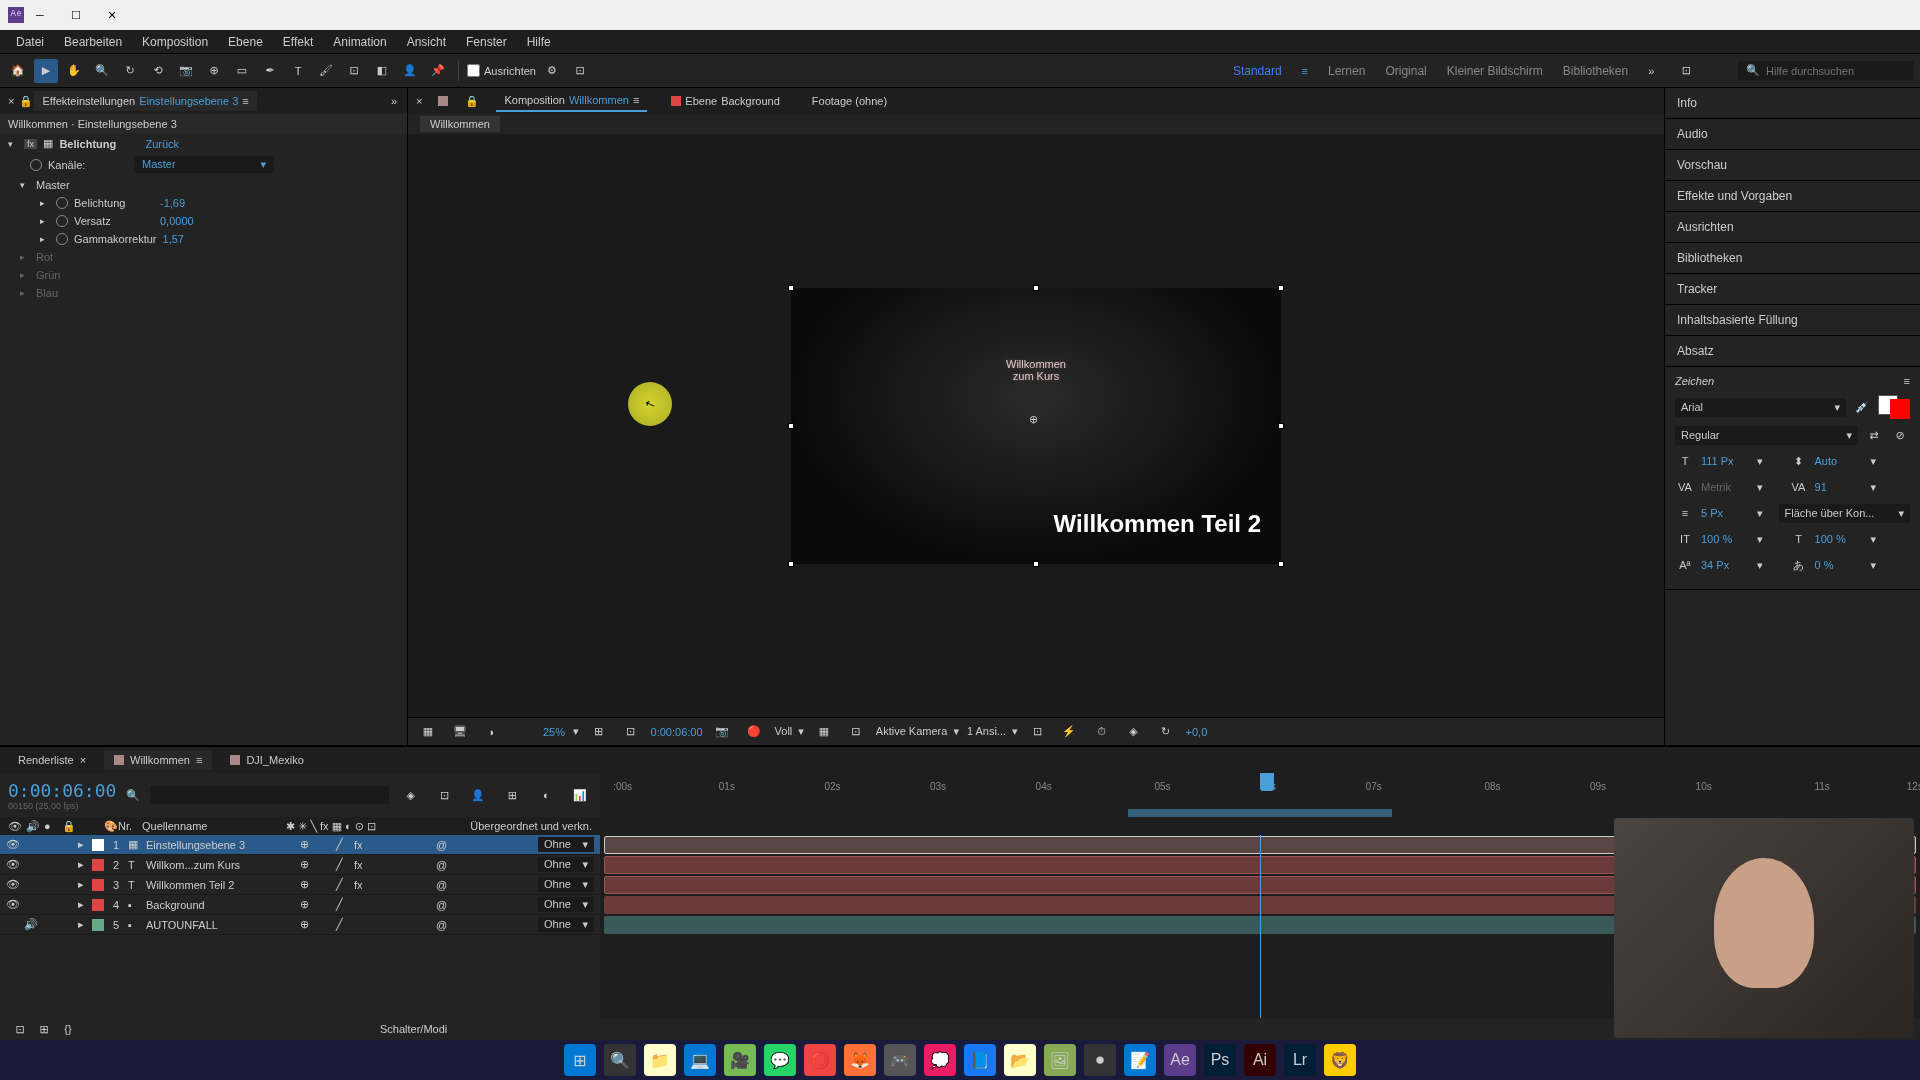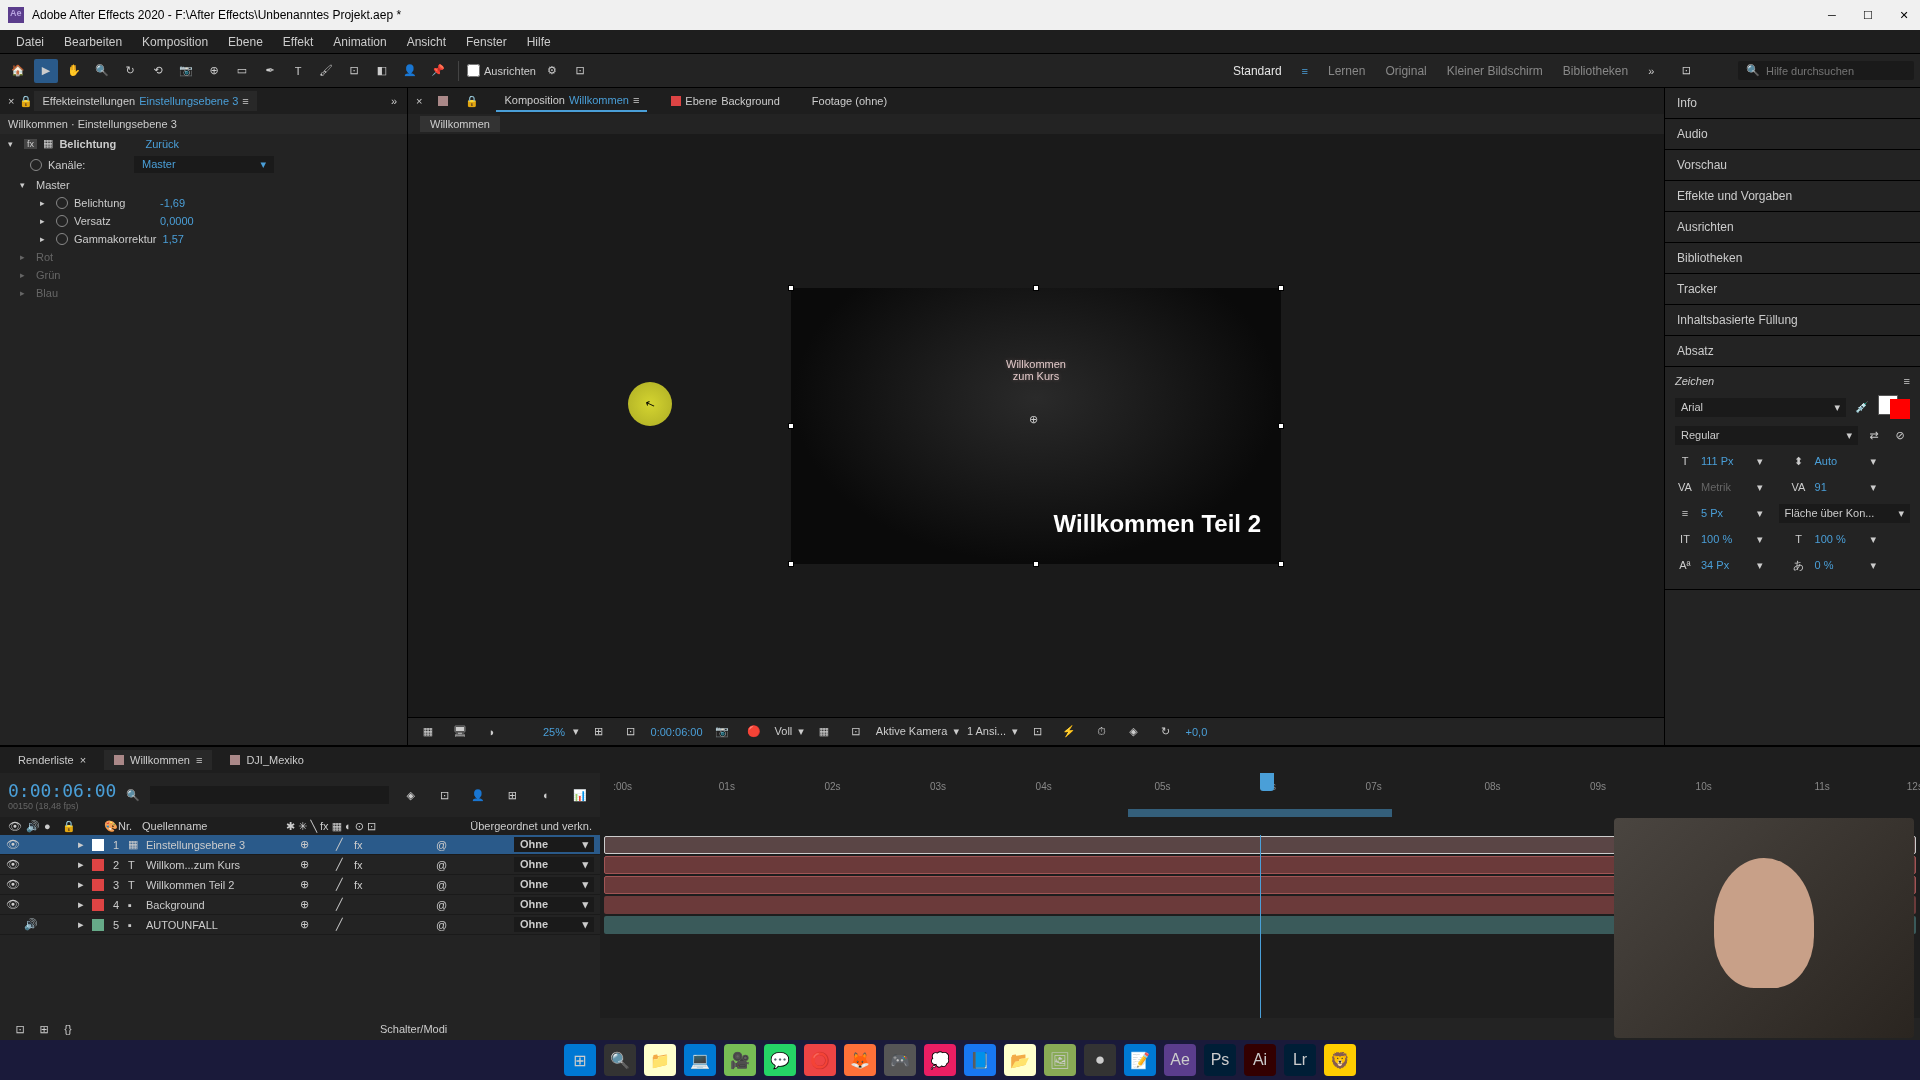--- a/index.html
+++ b/index.html
@@ -17,21 +17,21 @@
 .menubar { height: 24px; background: #1e1e1e; display: flex; align-items: center; padding: 0 6px; border-bottom: 1px solid #000; }
 .menubar .menu-item { padding: 4px 10px; cursor: pointer; font-size: 12px; }
 
 
 .toolbar { height: 34px; background: #232323; display: flex; align-items: center; padding: 0 6px; gap: 4px; border-bottom: 1px solid #000; }
 .tool-btn { width: 24px; height: 24px; display: flex; align-items: center; justify-content: center; cursor: pointer; border-radius: 2px; }
 .tool-btn.active { background: #2a5a8a; }
 .tool-sep { width: 1px; height: 20px; background: #444; margin: 0 4px; }
 .workspace-tabs { margin-left: auto; display: flex; gap: 20px; align-items: center; }
 .workspace-tab { color: #888; cursor: pointer; font-size: 12px; }
-.workspace-tab.active { color: #e5e5e5; }
+.workspace-tab.active { color: #3b82f6; }
 .search-help { display: flex; align-items: center; margin-left: 20px; gap: 6px; background: #1a1a1a; padding: 3px 8px; border-radius: 2px; }
 
 
 .main { display: flex; height: calc(100vh - 30px - 24px - 34px - 295px - 40px); }
 
 
 .left-panel { width: 408px; background: #232323; border-right: 1px solid #000; display: flex; flex-direction: column; }
 .panel-tabs { height: 26px; display: flex; align-items: center; padding: 0 4px; background: #1e1e1e; }
 .panel-tab { padding: 4px 8px; font-size: 11px; display: flex; align-items: center; gap: 4px; }
 .panel-tab.active { background: #282828; }
@@ -86,21 +86,21 @@
 .time-tick { position: absolute; top: 8px; font-size: 10px; color: #888; }
 .playhead { position: absolute; top: 0; width: 14px; height: 18px; background: #4a9fd8; border-radius: 0 0 3px 3px; }
 .tl-cols { width: 600px; display: flex; align-items: center; padding: 0 8px; height: 18px; background: #1e1e1e; font-size: 10px; gap: 4px; }
 .tl-body { flex: 1; display: flex; }
 .tl-layers { width: 600px; }
 .tl-layer { height: 20px; display: flex; align-items: center; padding: 0 6px; gap: 4px; border-bottom: 1px solid #1a1a1a; }
 .tl-layer.selected { background: #2a5a8a; }
 .tl-layer .eye { width: 14px; text-align: center; cursor: pointer; }
 .tl-layer .num { width: 16px; text-align: center; }
 .tl-layer .name { flex: 0 0 150px; overflow: hidden; white-space: nowrap; }
-.tl-layer .parent-sel { background: #1a1a1a; padding: 1px 6px; font-size: 10px; cursor: pointer; margin-left: auto; width: 80px; display: flex; justify-content: space-between; font-weight: bold; }
+.tl-layer .parent-sel { background: #1a1a1a; padding: 1px 6px; font-size: 10px; cursor: pointer; margin-left: auto; width: 56px; display: flex; justify-content: space-between; }
 .tl-tracks { flex: 1; position: relative; background: #1e1e1e; }
 .track { position: absolute; height: 18px; left: 4px; right: 4px; border-radius: 2px; }
 .track.adj { background: #5a4545; border: 1px solid #916060; }
 .track.txt { background: #6b3a3a; border: 1px solid #a05555; }
 .track.solid { background: #6b3a3a; }
 .track.audio { background: #3a5a5a; }
 .track.selected { border: 1px solid #ccc; }
 .playhead-line { position: absolute; top: 0; bottom: 0; width: 1px; background: #4a9fd8; }
 .tl-footer { height: 22px; background: #232323; display: flex; align-items: center; padding: 0 8px; font-size: 10px; }
 
@@ -115,21 +115,20 @@
 
 .webcam { position: absolute; right: 6px; bottom: 42px; width: 300px; height: 220px; background: linear-gradient(135deg, #4a4540 0%, #2a2520 100%); border-radius: 4px; z-index: 50; overflow: hidden; }
 .webcam .face { position: absolute; top: 40px; left: 100px; width: 100px; height: 130px; background: #c8a088; border-radius: 50% 50% 40% 40%; }
 .dim { color: #666; }
 </style>
 </head>
 <body>
 
 <div class="titlebar">
   <div class="app-icon"></div>
-  <div class="title">Adobe After Effects 2020 - F:\After Effects\Unbenanntes Projekt.aep *</div>
   <div class="win-controls">
     <div class="win-btn">─</div>
     <div class="win-btn">☐</div>
     <div class="win-btn">✕</div>
   </div>
 </div>
 
 <div class="menubar">
   <div class="menu-item">Datei</div>
   <div class="menu-item">Bearbeiten</div>
@@ -408,21 +407,21 @@
     </div>
     <div class="tl-tab">
       <span style="width:10px;height:10px;background:#a88;display:inline-block"></span>
       <span>DJI_Mexiko</span>
     </div>
   </div>
   <div class="tl-header">
     <div class="tl-left-header">
       <div>
         <div class="timecode">0:00:06:00</div>
-        <div style="font-size:9px;color:#666">00150 (18,48 fps)</div>
+        <div style="font-size:9px;color:#666">00150 (25,00 fps)</div>
       </div>
       <span>🔍</span>
       <input style="background: rgb(26, 26, 26); border: none; width: 240px; padding: 3px; color: rgb(204, 204, 204);">
       <span style="margin-left:auto" class="tool-btn">◈</span>
       <span class="tool-btn">⊡</span>
       <span class="tool-btn">👤</span>
       <span class="tool-btn">⊞</span>
       <span class="tool-btn">◐</span>
       <span class="tool-btn">📊</span>
     </div>

